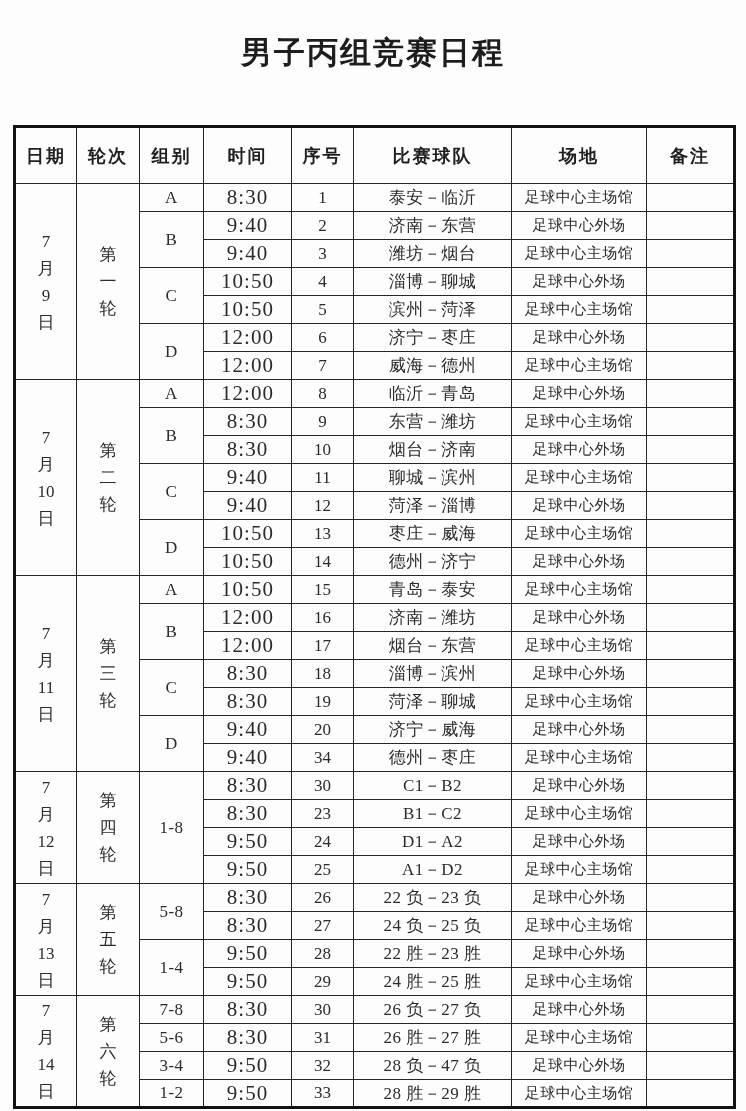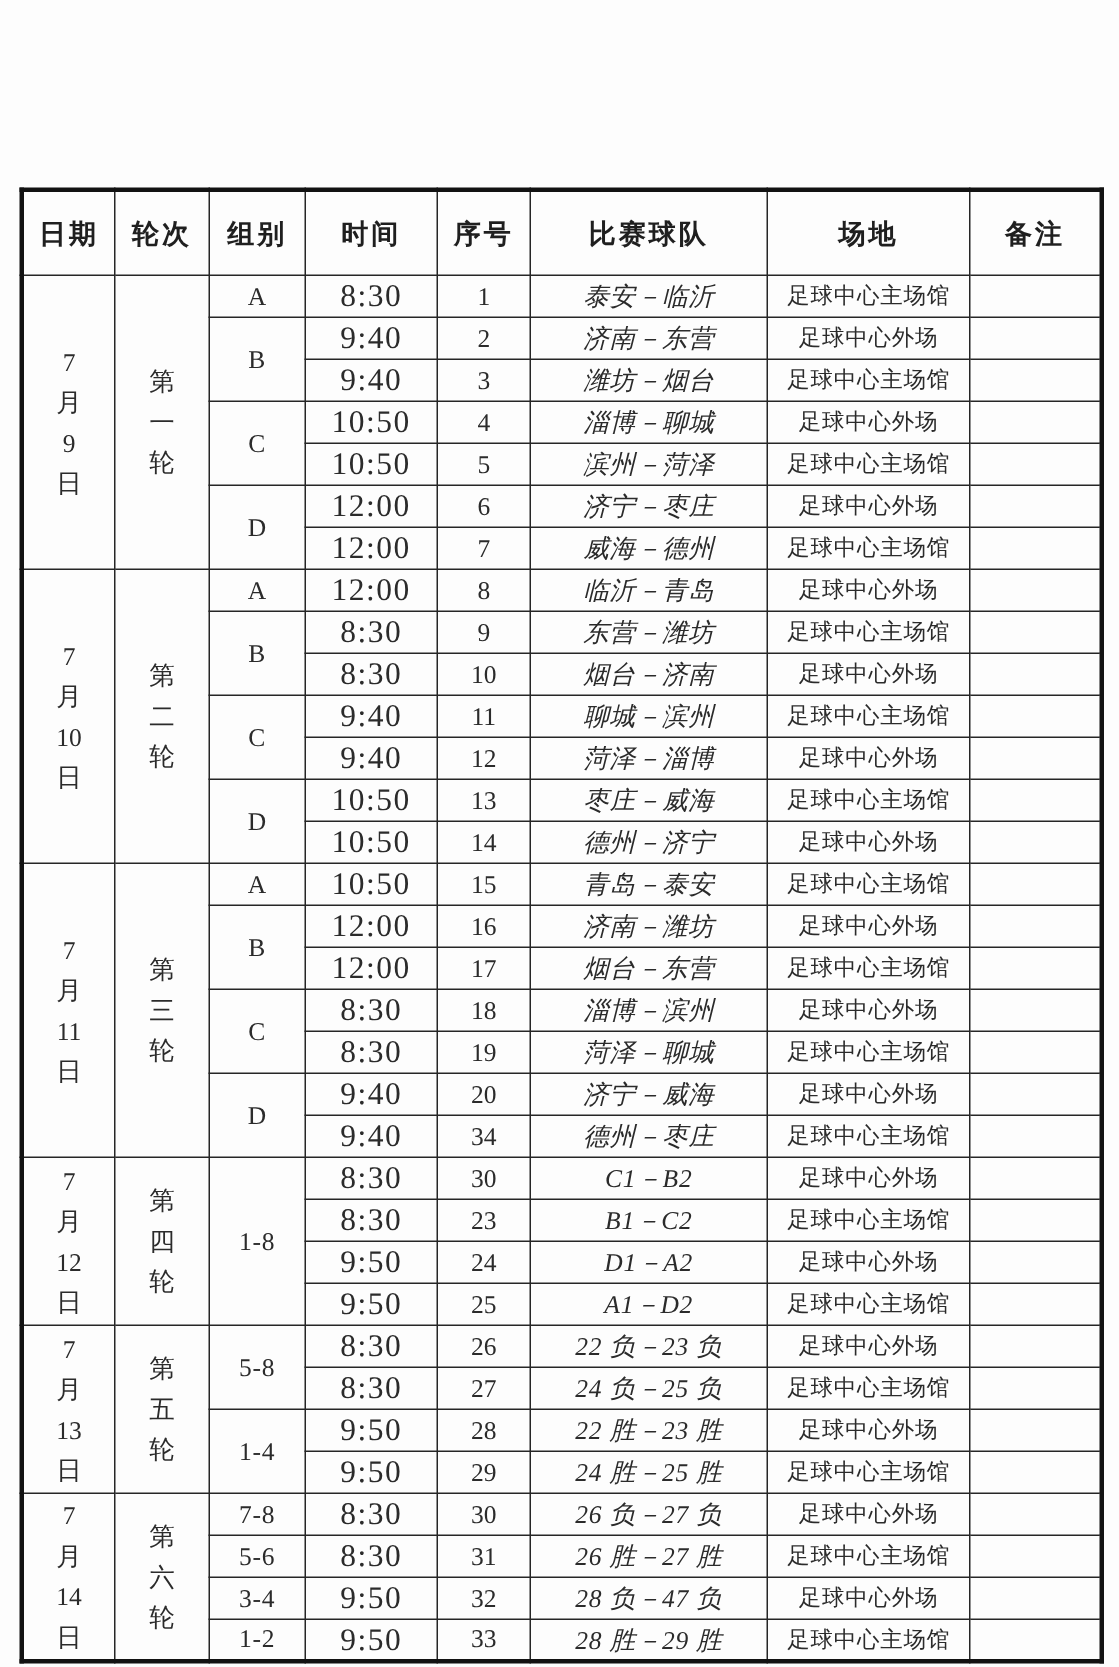--- a/index.html
+++ b/index.html
@@ -54,28 +54,29 @@
     letter-spacing:2px;
     color:#1f1f1f;
   }
   .schedule tbody tr{height:28px;}
   .schedule td{font-size:17px;color:#2b2b2b;}
   td.vcell{line-height:27px;font-size:17px;}
   td.vcell .vline{line-height:27px;}
   td.group{font-size:17px;letter-spacing:0.5px;}
   td.time{font-size:21px;letter-spacing:1px;}
   td.no{font-size:17px;}
-  td.teams{font-size:17px;letter-spacing:0.5px;font-style:italic;}
+  td.teams{font-size:17px;letter-spacing:0.5px;}
   td.venue{font-size:15px;letter-spacing:0.5px;}
   td.note{font-size:15px;}
 </style>
 </head>
 <body>
 
 <div class="page">
+  <h1 class="title">男子丙组竞赛日程</h1>
 
   <table class="schedule">
     <colgroup>
       <col style="width:62px">
         <col style="width:63px">
         <col style="width:64px">
         <col style="width:88px">
       <col style="width:62px">
         <col style="width:158px">
         <col style="width:135px">

